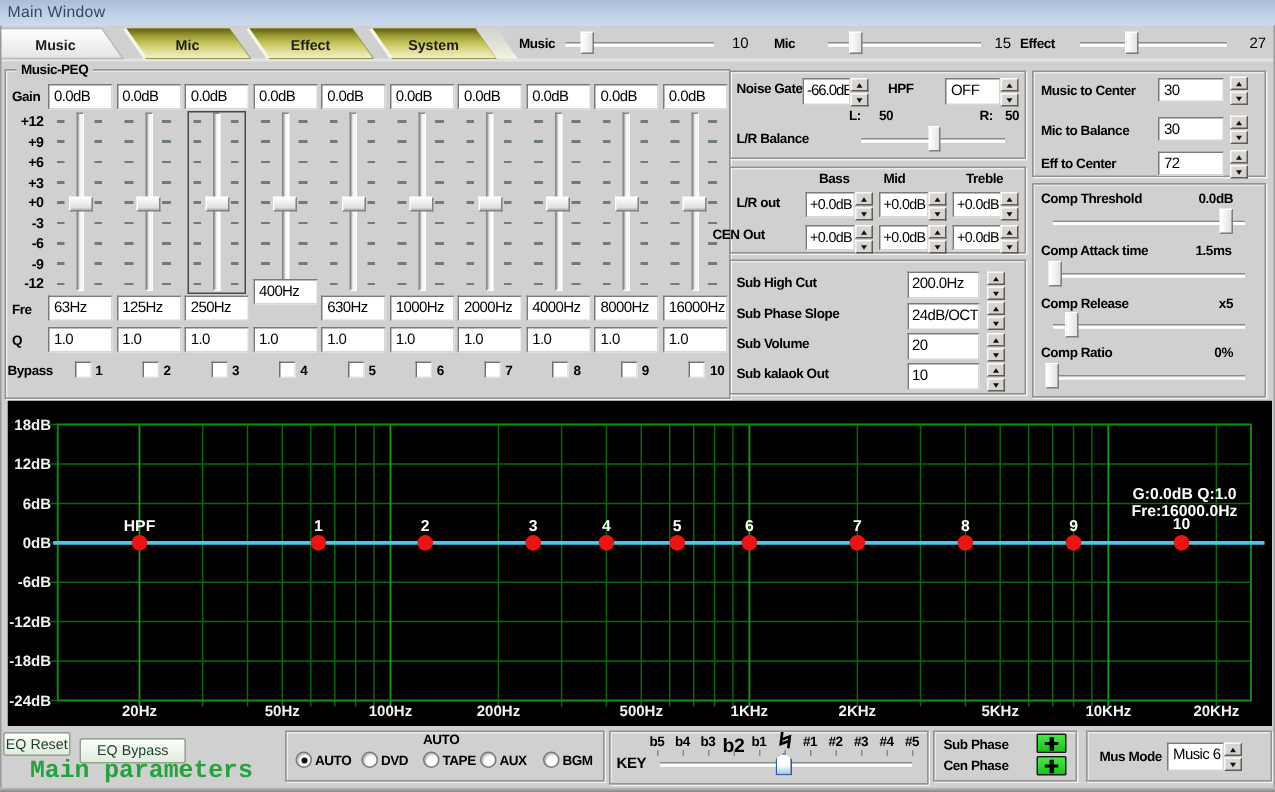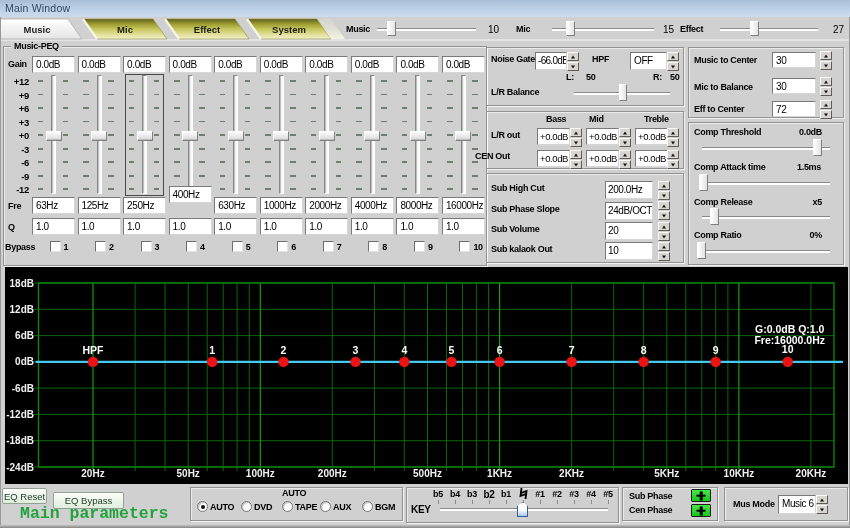--- a/index.html
+++ b/index.html
@@ -424,21 +424,21 @@
 <div class="a radio" style="left:362px;top:501px"></div>
 <div class="a b" style="left:375px;top:502px">BGM</div>
 <div class="a gb" style="left:406px;top:487px;width:213px;height:36px"></div>
 <div class="a b" style="left:411px;top:504px;font-size:10px">KEY</div>
 <div class="a b" style="left:438px;top:489px;transform:translateX(-50%);font-size:9px">b5</div>
 <div class="a" style="left:438px;top:500px;width:1px;height:4px;background:#8a8a8a"></div>
 <div class="a b" style="left:455px;top:489px;transform:translateX(-50%);font-size:9px">b4</div>
 <div class="a" style="left:455px;top:500px;width:1px;height:4px;background:#8a8a8a"></div>
 <div class="a b" style="left:472px;top:489px;transform:translateX(-50%);font-size:9px">b3</div>
 <div class="a" style="left:472px;top:500px;width:1px;height:4px;background:#8a8a8a"></div>
-<div class="a b" style="left:489px;top:489px;transform:translateX(-50%);font-size:10px">b2</div>
+<div class="a b" style="left:489px;top:489px;transform:translateX(-50%);font-size:13px">b2</div>
 <div class="a" style="left:489px;top:500px;width:1px;height:4px;background:#8a8a8a"></div>
 <div class="a b" style="left:506px;top:489px;transform:translateX(-50%);font-size:9px">b1</div>
 <div class="a" style="left:506px;top:500px;width:1px;height:4px;background:#8a8a8a"></div>
 <svg class="a" style="left:519px;top:488px" width="9" height="11">
     <path d="M2.5,0 L1.5,8 L8,5.6 M6.5,11 L7.5,3 L1.2,5.4" stroke="#000" stroke-width="1.8" fill="none"></path>
   </svg>
 <div class="a" style="left:523px;top:500px;width:1px;height:4px;background:#8a8a8a"></div>
 <div class="a b" style="left:540px;top:489px;transform:translateX(-50%);font-size:9px">#1</div>
 <div class="a" style="left:540px;top:500px;width:1px;height:4px;background:#8a8a8a"></div>
 <div class="a b" style="left:557px;top:489px;transform:translateX(-50%);font-size:9px">#2</div>

